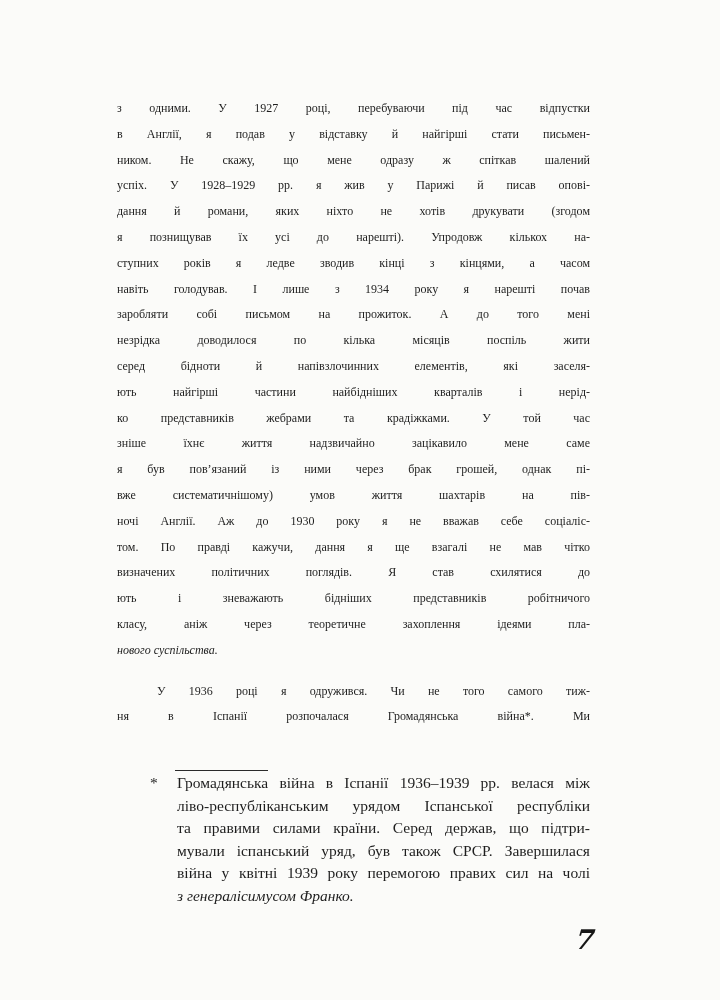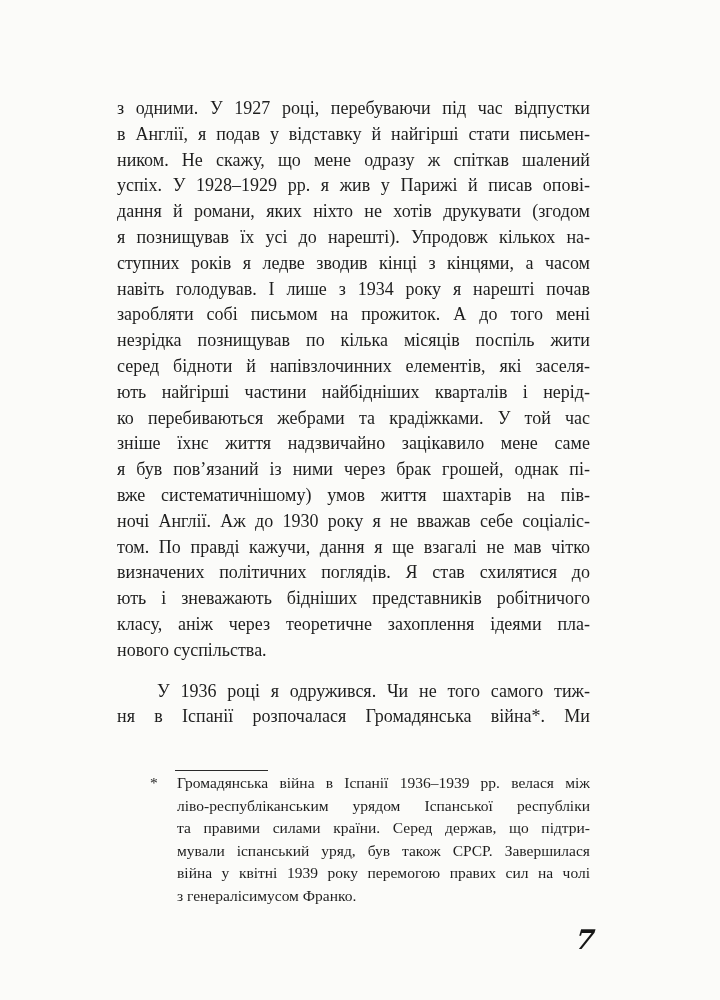--- a/index.html
+++ b/index.html
@@ -15,33 +15,34 @@
     color: #1e1e1e;
     overflow: hidden;
   }
   .text-column {
     position: absolute;
     left: 117px;
     top: 96px;
     width: 473px;
   }
   .body-text {
-    font-size: 18px;
+    font-size: 12px;
     line-height: 25.8px;
   }
   .line {
     text-align: justify;
     text-align-last: justify;
     text-justify: inter-word;
     white-space: normal;
     height: 25.8px;
     overflow: visible;
   }
   .line.no-stretch {
     text-align-last: left;
+    font-style: italic;
   }
   .paragraph-2 {
     margin-top: 15px;
   }
   .paragraph-2 .line:first-child {
     text-indent: 40px;
   }
   .footnote {
     position: absolute;
     left: 117px;
@@ -91,24 +92,24 @@
     <div class="paragraph-1">
         <div class="line">з одними. У 1927 році, перебуваючи під час відпустки</div>
         <div class="line">в Англії, я подав у відставку й найгірші стати письмен-</div>
         <div class="line">ником. Не скажу, що мене одразу ж спіткав шалений</div>
         <div class="line">успіх. У 1928–1929 рр. я жив у Парижі й писав опові-</div>
         <div class="line">дання й романи, яких ніхто не хотів друкувати (згодом</div>
         <div class="line">я познищував їх усі до нарешті). Упродовж кількох на-</div>
         <div class="line">ступних років я ледве зводив кінці з кінцями, а часом</div>
         <div class="line">навіть голодував. І лише з 1934 року я нарешті почав</div>
         <div class="line">заробляти собі письмом на прожиток. А до того мені</div>
-        <div class="line">незрідка познищував по кілька місяців поспіль жити</div>
+        <div class="line">незрідка доводилося по кілька місяців поспіль жити</div>
         <div class="line">серед бідноти й напівзлочинних елементів, які заселя-</div>
         <div class="line">ють найгірші частини найбідніших кварталів і нерід-</div>
-        <div class="line">ко перебиваються жебрами та крадіжками. У той час</div>
+        <div class="line">ко представників жебрами та крадіжками. У той час</div>
         <div class="line">зніше їхнє життя надзвичайно зацікавило мене саме</div>
         <div class="line">я був пов’язаний із ними через брак грошей, однак пі-</div>
         <div class="line">вже систематичнішому) умов життя шахтарів на пів-</div>
         <div class="line">ночі Англії. Аж до 1930 року я не вважав себе соціаліс-</div>
         <div class="line">том. По правді кажучи, дання я ще взагалі не мав чітко</div>
         <div class="line">визначених політичних поглядів. Я став схилятися до</div>
         <div class="line">ють і зневажають бідніших представників робітничого</div>
         <div class="line">класу, аніж через теоретичне захоплення ідеями пла-</div>
         <div class="line no-stretch">нового суспільства.</div>
       </div>

